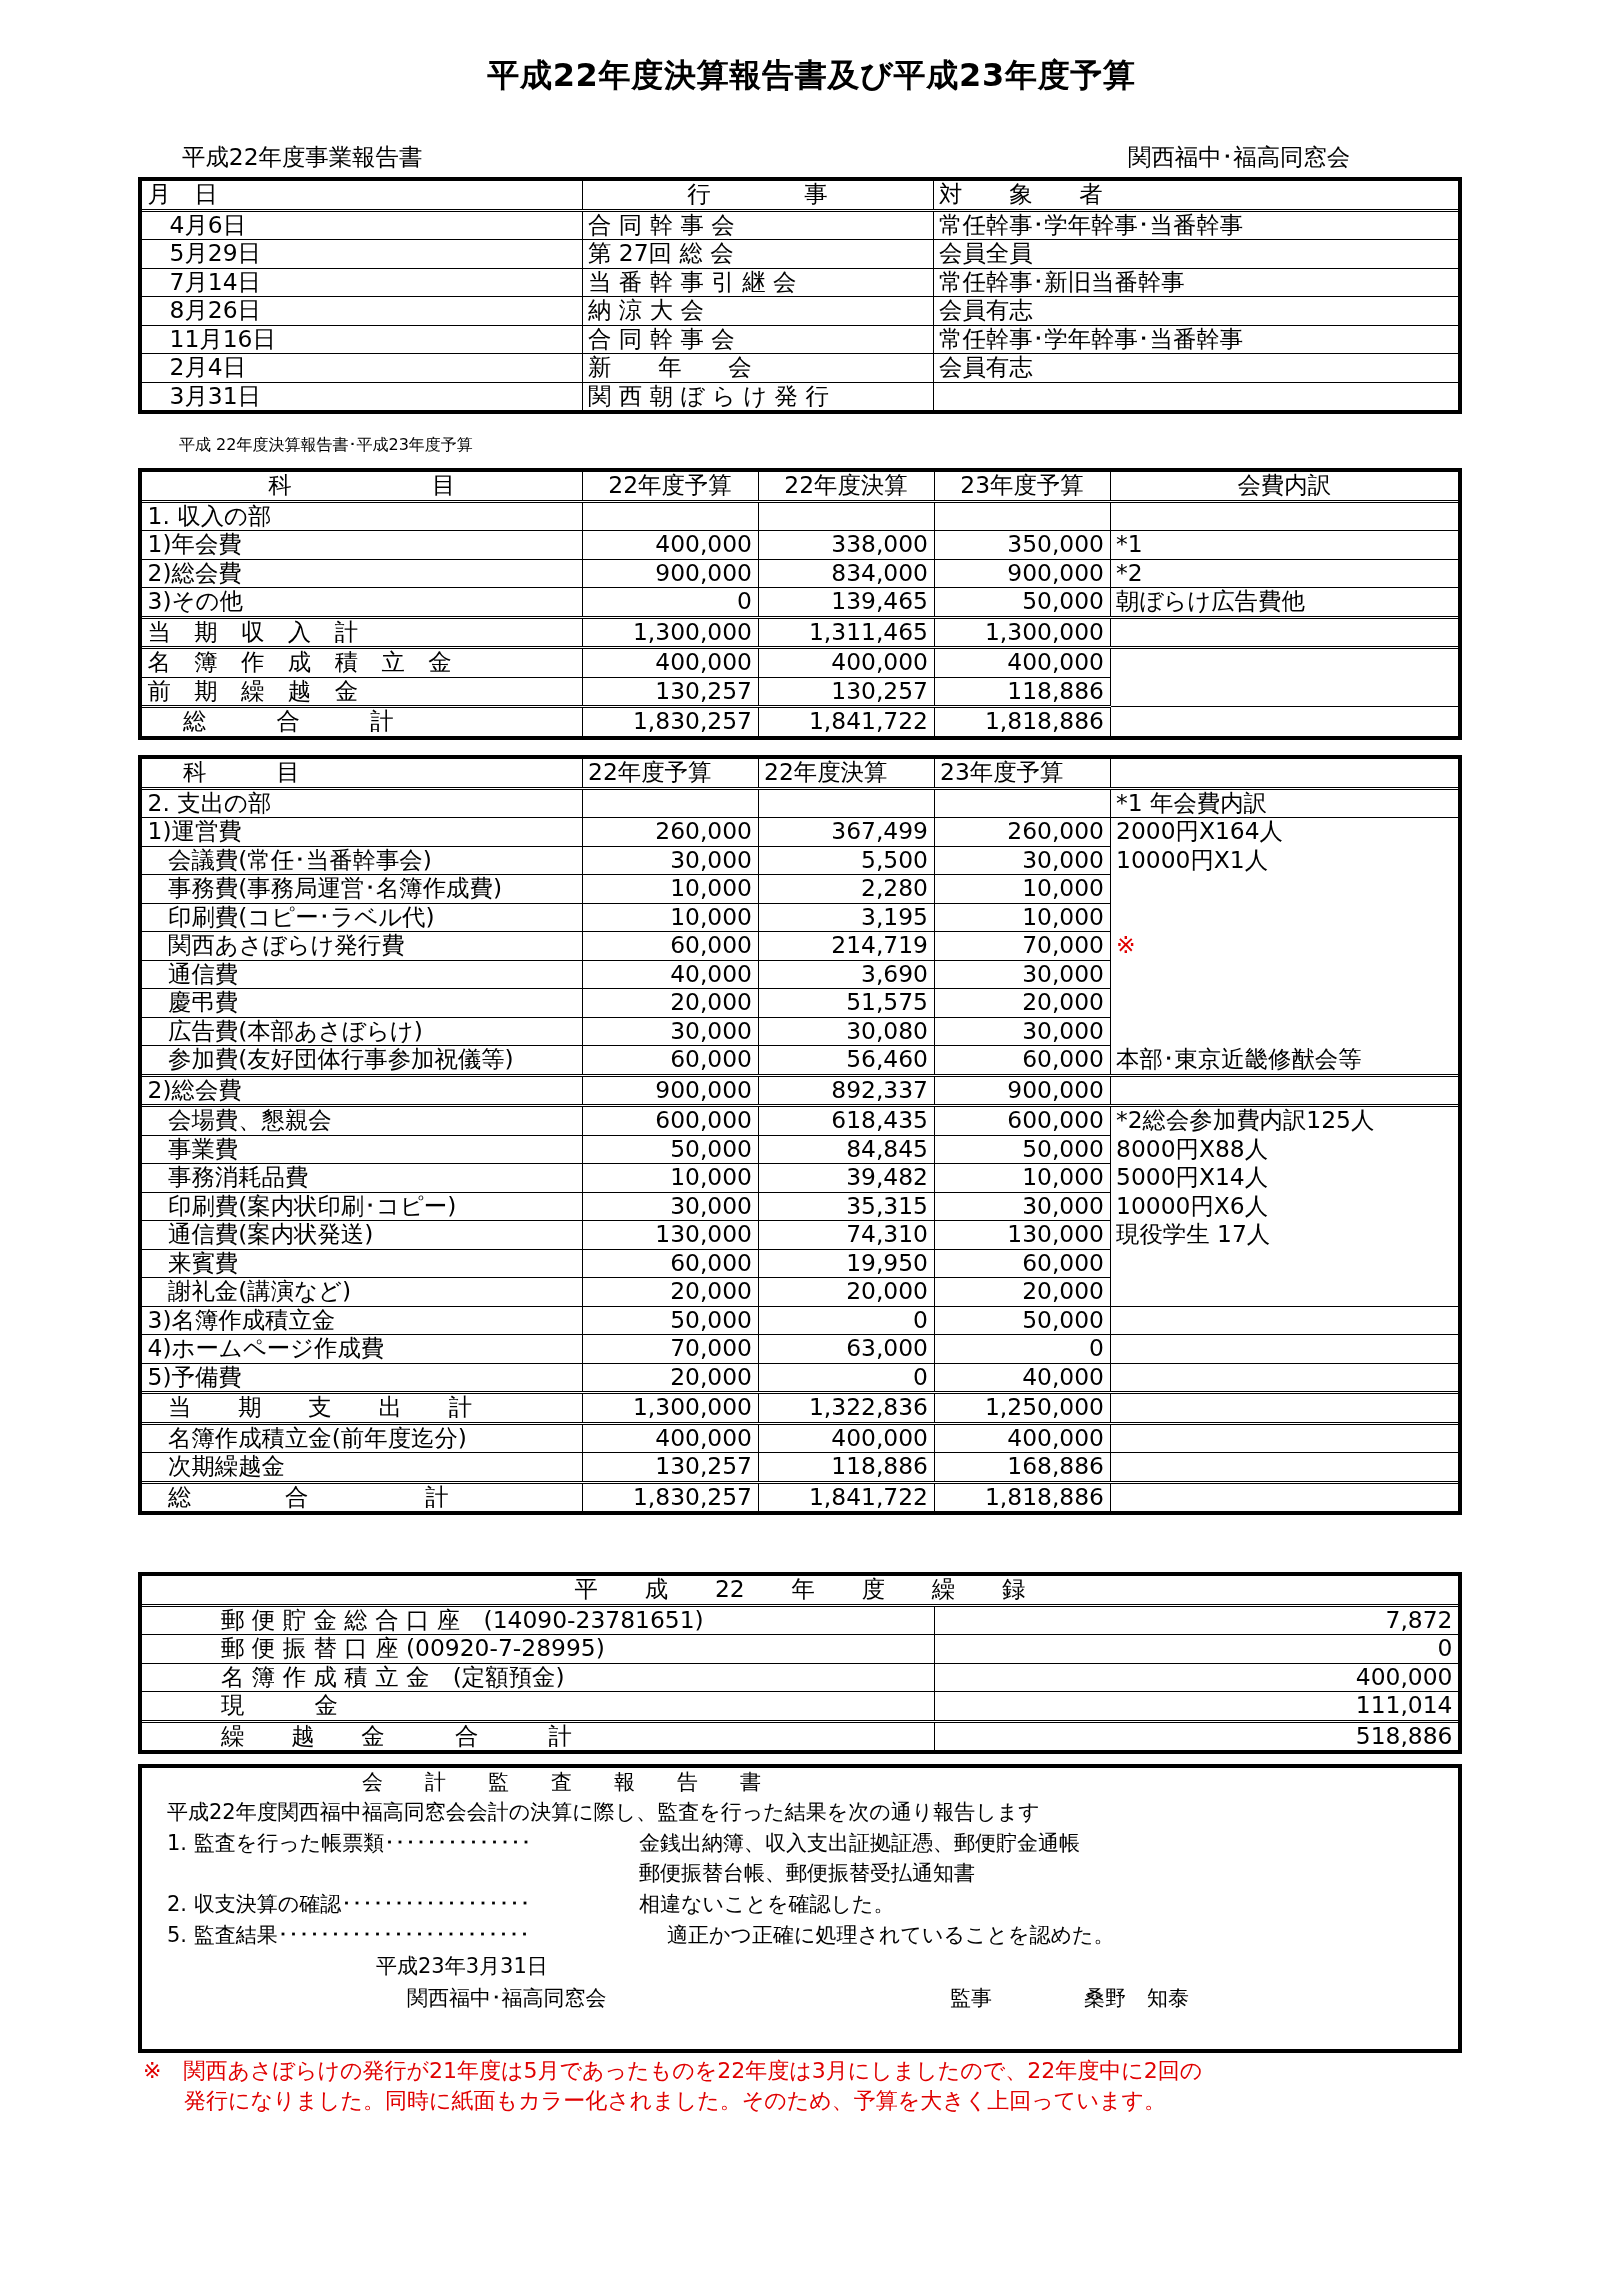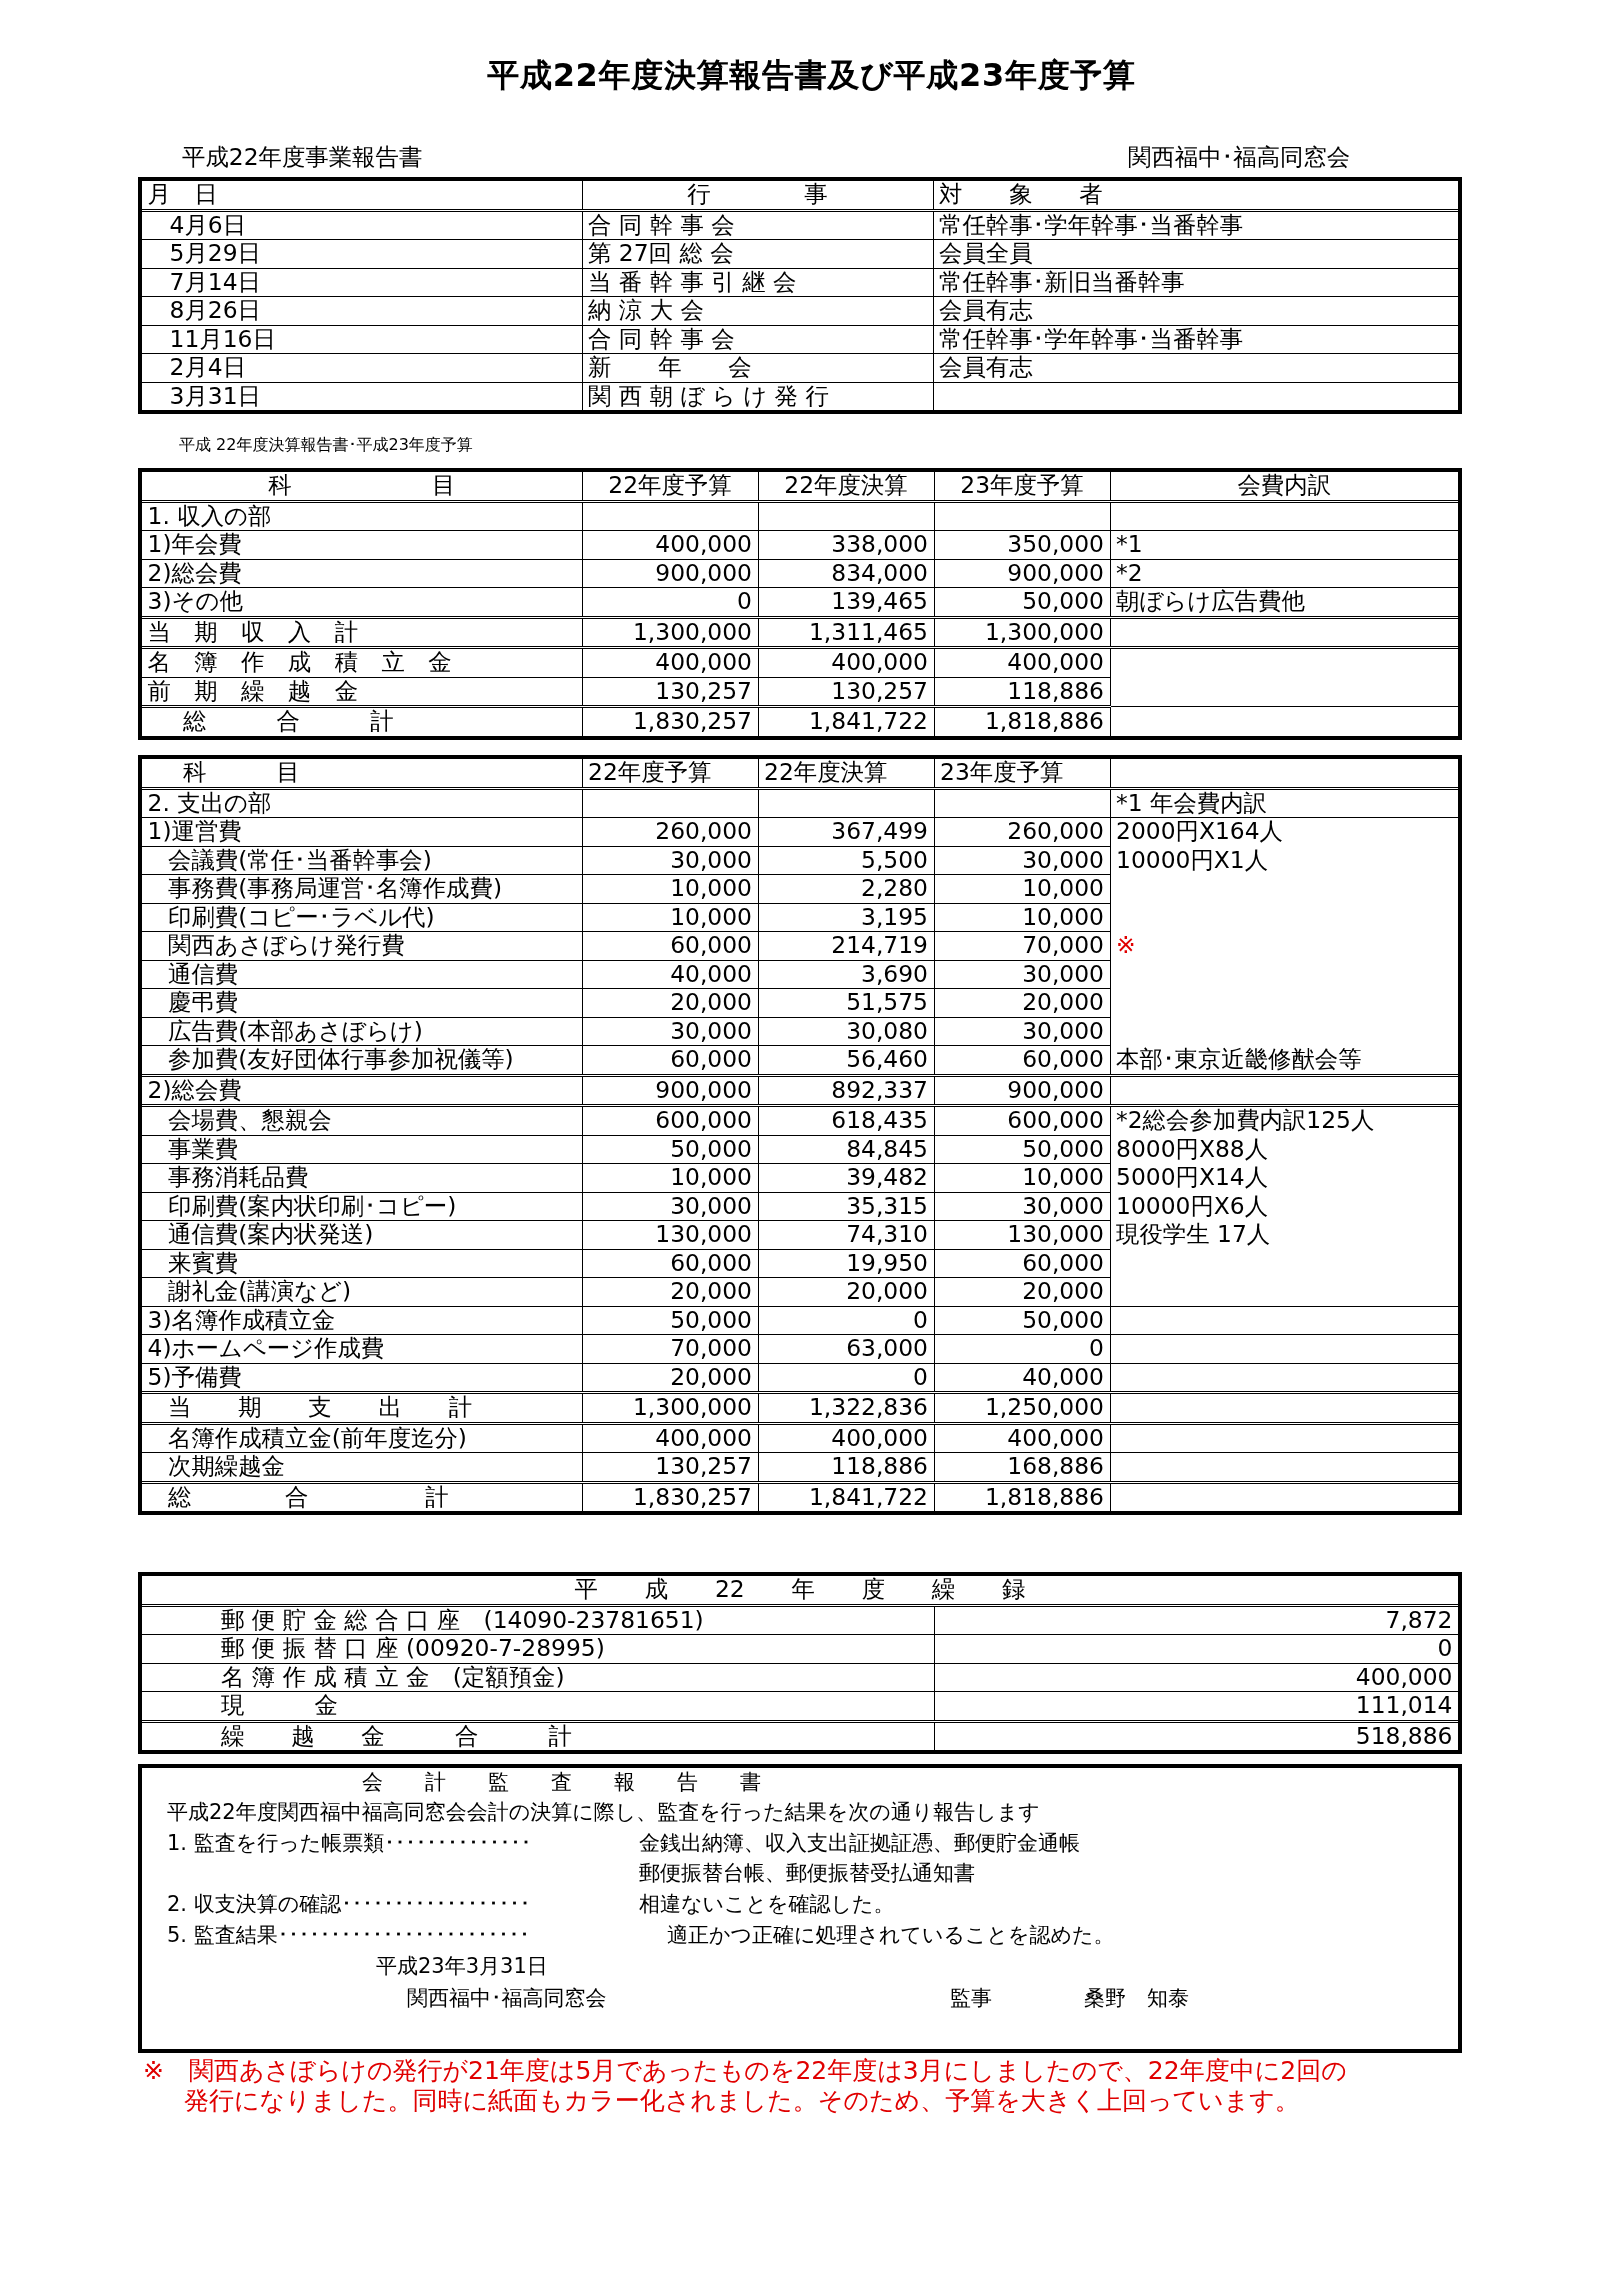--- a/index.html
+++ b/index.html
@@ -18,21 +18,21 @@
   .thickb td { border-bottom:3.4px double #000; }
   .nob { border-top:none; border-bottom:none; }
   .red { color:#e00000; }
   #events { top:177px; }
   #income-caption { left:179px; top:435px; font-size:16px; }
   #income { top:468px; }
   #expense { top:755px; }
   #balance { top:1572px; }
   #audit { left:138px; top:1764px; width:1316px; height:281px; border:4.1px solid #000; }
   #audit .ln { position:absolute; font-size:21px; white-space:nowrap; }
-  #note { left:143px; top:2056px; font-size:25px; line-height:30px; color:#e00000; }
+  #note { left:143px; top:2056px; font-size:22px; line-height:30px; color:#e00000; }
 </style>
 </head>
 <body>
 
 <div id="title" class="abs">平成22年度決算報告書及び平成23年度予算</div>
 <div id="sub-left" class="abs">平成22年度事業報告書</div>
 <div id="sub-right" class="abs">関西福中･福高同窓会</div>
 
 <table id="events" class="outer">
   <colgroup>

